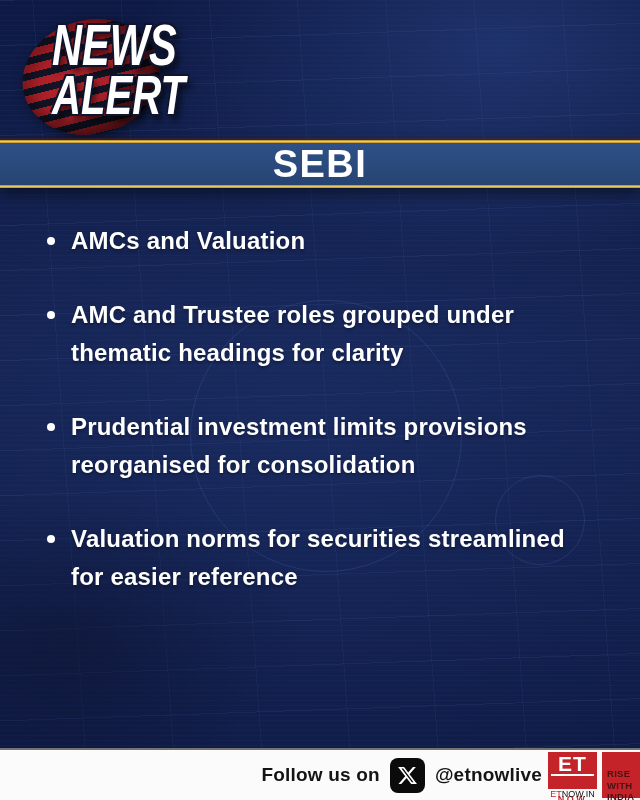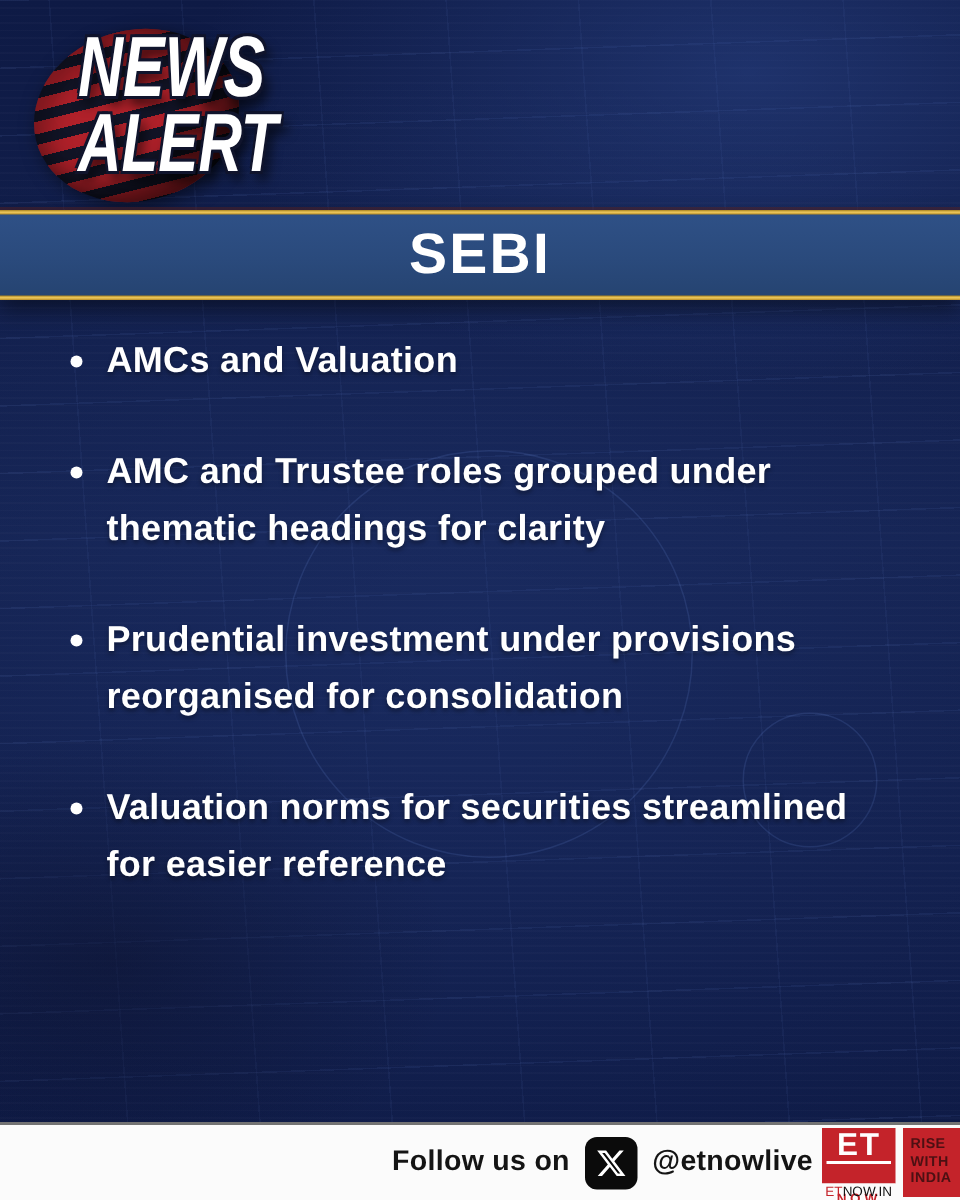--- a/index.html
+++ b/index.html
@@ -33,21 +33,21 @@
   }
   .logo-text{
     position:absolute;left:30px;top:8px;color:#fff;font-weight:bold;font-style:italic;
     transform:scaleX(.73);transform-origin:0 0;white-space:nowrap;
     text-shadow:2px 2px 0 #10142c,-2px 2px 0 #10142c,2px -2px 0 #10142c,-2px -2px 0 #10142c,5px 6px 9px rgba(0,0,0,.7);
   }
   .logo-l1{font-size:57px;line-height:51px;}
   .logo-l2{font-size:55px;line-height:49px;}
   
   .title-bar{
-    position:absolute;left:0;top:140px;width:100%;height:60px;box-sizing:border-box;
+    position:absolute;left:0;top:140px;width:100%;height:48px;box-sizing:border-box;
     background:linear-gradient(180deg,#2f5187 0%,#2a4a7c 55%,#254370 100%);
     display:flex;align-items:center;justify-content:center;
     box-shadow:0 -2px 0 rgba(92,34,30,.45), 0 6px 14px rgba(0,0,0,.45);
   }
   .title-bar::before,.title-bar::after{
     content:'';position:absolute;left:0;right:0;height:3px;
     background:linear-gradient(180deg,#a8821f,#f0ca5e,#b58a25);
   }
   .title-bar::before{top:0}
   .title-bar::after{bottom:0}
@@ -72,21 +72,21 @@
   .etnow-now{
     font-size:9px;font-weight:bold;letter-spacing:2.5px;margin:0 3px;padding-top:18px;
     border-top:2px solid #fff;color:#c4232a;
     text-shadow:-1px 0 #fff,1px 0 #fff,0 -1px #fff,0 1px #fff;
   }
   .etnow-domain{font-size:9px;font-weight:normal;text-align:center;line-height:11px;color:#111;background:#fbfbfb;white-space:nowrap;}
   .etnow-domain .red{color:#c4232a;}
   .rise{
     position:absolute;right:0;top:2px;width:38px;height:46px;background:#c4232a;
     color:#4c1013;font-size:9.5px;font-weight:bold;line-height:11.5px;
-    padding:5px 0 0 5px;box-sizing:border-box;letter-spacing:.3px;
+    padding:16px 0 0 5px;box-sizing:border-box;letter-spacing:.3px;
   }
 </style>
 </head>
 <body>
 
 <div class="canvas">
   <div class="bg"></div>
   <div class="deco-circle big"></div>
   <div class="deco-circle small"></div>
 
@@ -104,21 +104,21 @@
 
   <ul class="bullets">
     <li class="bullet">
       <div class="bullet-line">AMCs and Valuation</div>
     </li>
     <li class="bullet">
       <div class="bullet-line">AMC and Trustee roles grouped under</div>
       <div class="bullet-line">thematic headings for clarity</div>
     </li>
     <li class="bullet">
-      <div class="bullet-line">Prudential investment under provisions</div>
+      <div class="bullet-line">Prudential investment limits provisions</div>
       <div class="bullet-line">reorganised for consolidation</div>
     </li>
     <li class="bullet">
       <div class="bullet-line">Valuation norms for securities streamlined</div>
       <div class="bullet-line">for easier reference</div>
     </li>
   </ul>
 
   <div class="footer">
     <div class="follow-row">

